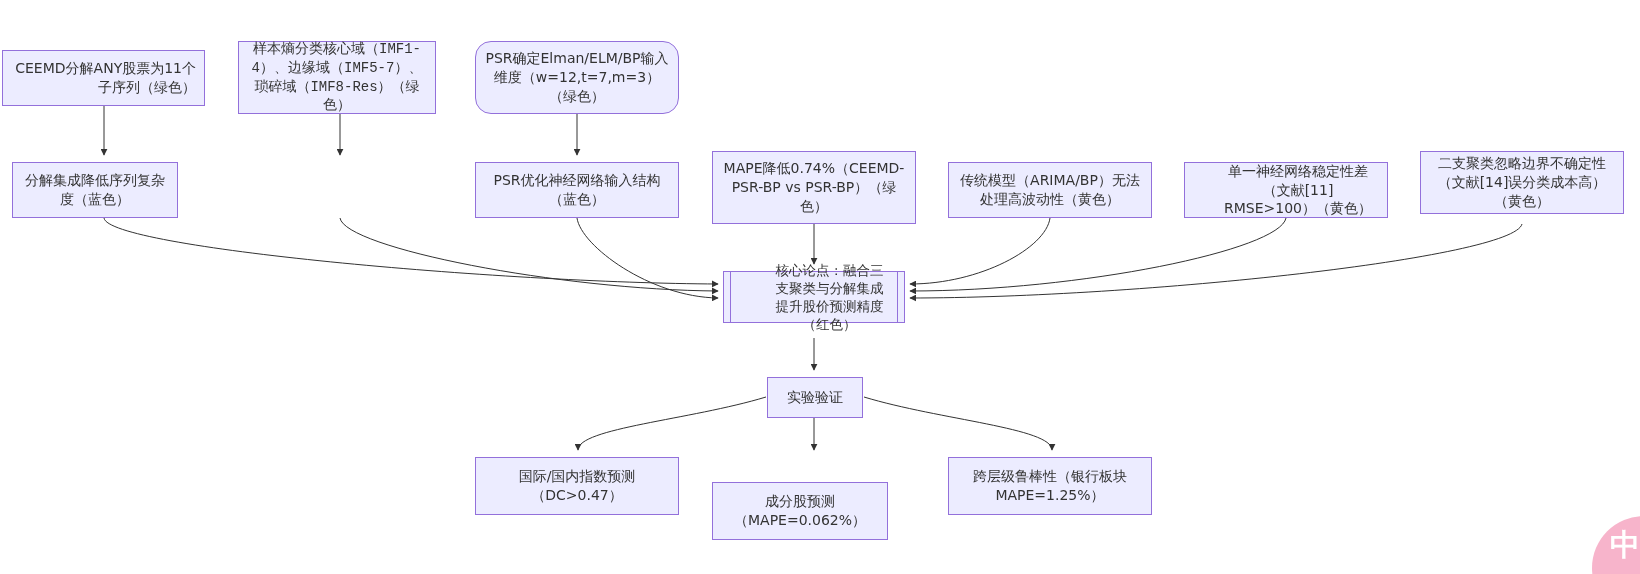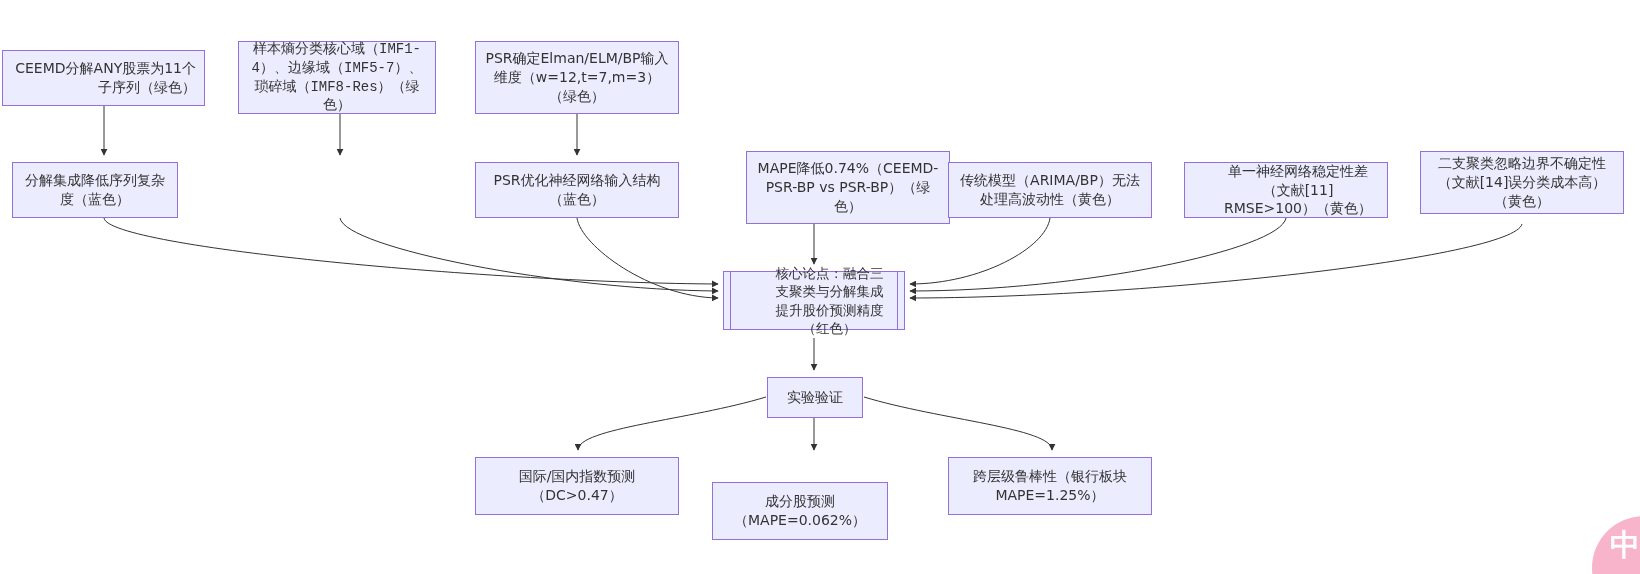--- a/index.html
+++ b/index.html
@@ -90,30 +90,30 @@
       <path d="M814,338 L814,370" marker-end="url(#arrow)"></path>
 
       <path d="M766,397 C690,420 578,428 578,450" marker-end="url(#arrow)"></path>
       <path d="M814,418 L814,450" marker-end="url(#arrow)"></path>
       <path d="M864,397 C940,420 1052,428 1052,450" marker-end="url(#arrow)"></path>
     </g>
   </svg>
 
   <div class="node" style="left:2px;top:50px;width:203px;height:56px;text-align:right;">CEEMD分解ANY股票为11个子序列（绿色）</div>
   <div class="node" style="left:238px;top:41px;width:198px;height:73px;font-family:Liberation Mono, monospace;">样本熵分类核心域（IMF1-4）、边缘域（IMF5-7）、琐碎域（IMF8-Res）（绿色）</div>
-  <div class="node" style="left:475px;top:41px;width:204px;height:73px;">PSR确定Elman/ELM/BP输入维度（w=12,t=7,m=3）（绿色）</div>
+  <div class="node" style="left:475px;top:41px;width:204px;height:73px;border-radius:16px;">PSR确定Elman/ELM/BP输入维度（w=12,t=7,m=3）（绿色）</div>
 
   <div class="node" style="left:12px;top:162px;width:166px;height:56px;">分解集成降低序列复杂度（蓝色）</div>
   <div class="node" style="left:475px;top:162px;width:204px;height:56px;">PSR优化神经网络输入结构（蓝色）</div>
-  <div class="node" style="left:746px;top:151px;width:204px;height:73px;">MAPE降低0.74%（CEEMD-PSR-BP vs PSR-BP）（绿色）</div>
+  <div class="node" style="left:712px;top:151px;width:204px;height:73px;">MAPE降低0.74%（CEEMD-PSR-BP vs PSR-BP）（绿色）</div>
   <div class="node" style="left:948px;top:162px;width:204px;height:56px;">传统模型（ARIMA/BP）无法处理高波动性（黄色）</div>
   <div class="node" style="left:1184px;top:162px;width:204px;height:56px;padding-left:32px;">单一神经网络稳定性差（文献[11] RMSE&gt;100）（黄色）</div>
   <div class="node" style="left:1420px;top:151px;width:204px;height:63px;">二支聚类忽略边界不确定性（文献[14]误分类成本高）（黄色）</div>
 
-  <div class="node subroutine" style="left:723px;top:271px;width:182px;height:59px;padding-left:47px;">核心论点：融合三支聚类与分解集成提升股价预测精度（红色）</div>
+  <div class="node subroutine" style="left:723px;top:271px;width:182px;height:52px;padding-left:47px;">核心论点：融合三支聚类与分解集成提升股价预测精度（红色）</div>
 
   <div class="node" style="left:767px;top:377px;width:96px;height:41px;">实验验证</div>
 
   <div class="node" style="left:475px;top:457px;width:204px;height:58px;">国际/国内指数预测（DC&gt;0.47）</div>
   <div class="node" style="left:712px;top:482px;width:176px;height:58px;">成分股预测（MAPE=0.062%）</div>
   <div class="node" style="left:948px;top:457px;width:204px;height:58px;">跨层级鲁棒性（银行板块MAPE=1.25%）</div>
 
   <div class="badge">
     <span class="cn">中</span>
     <span class="en">A</span>

